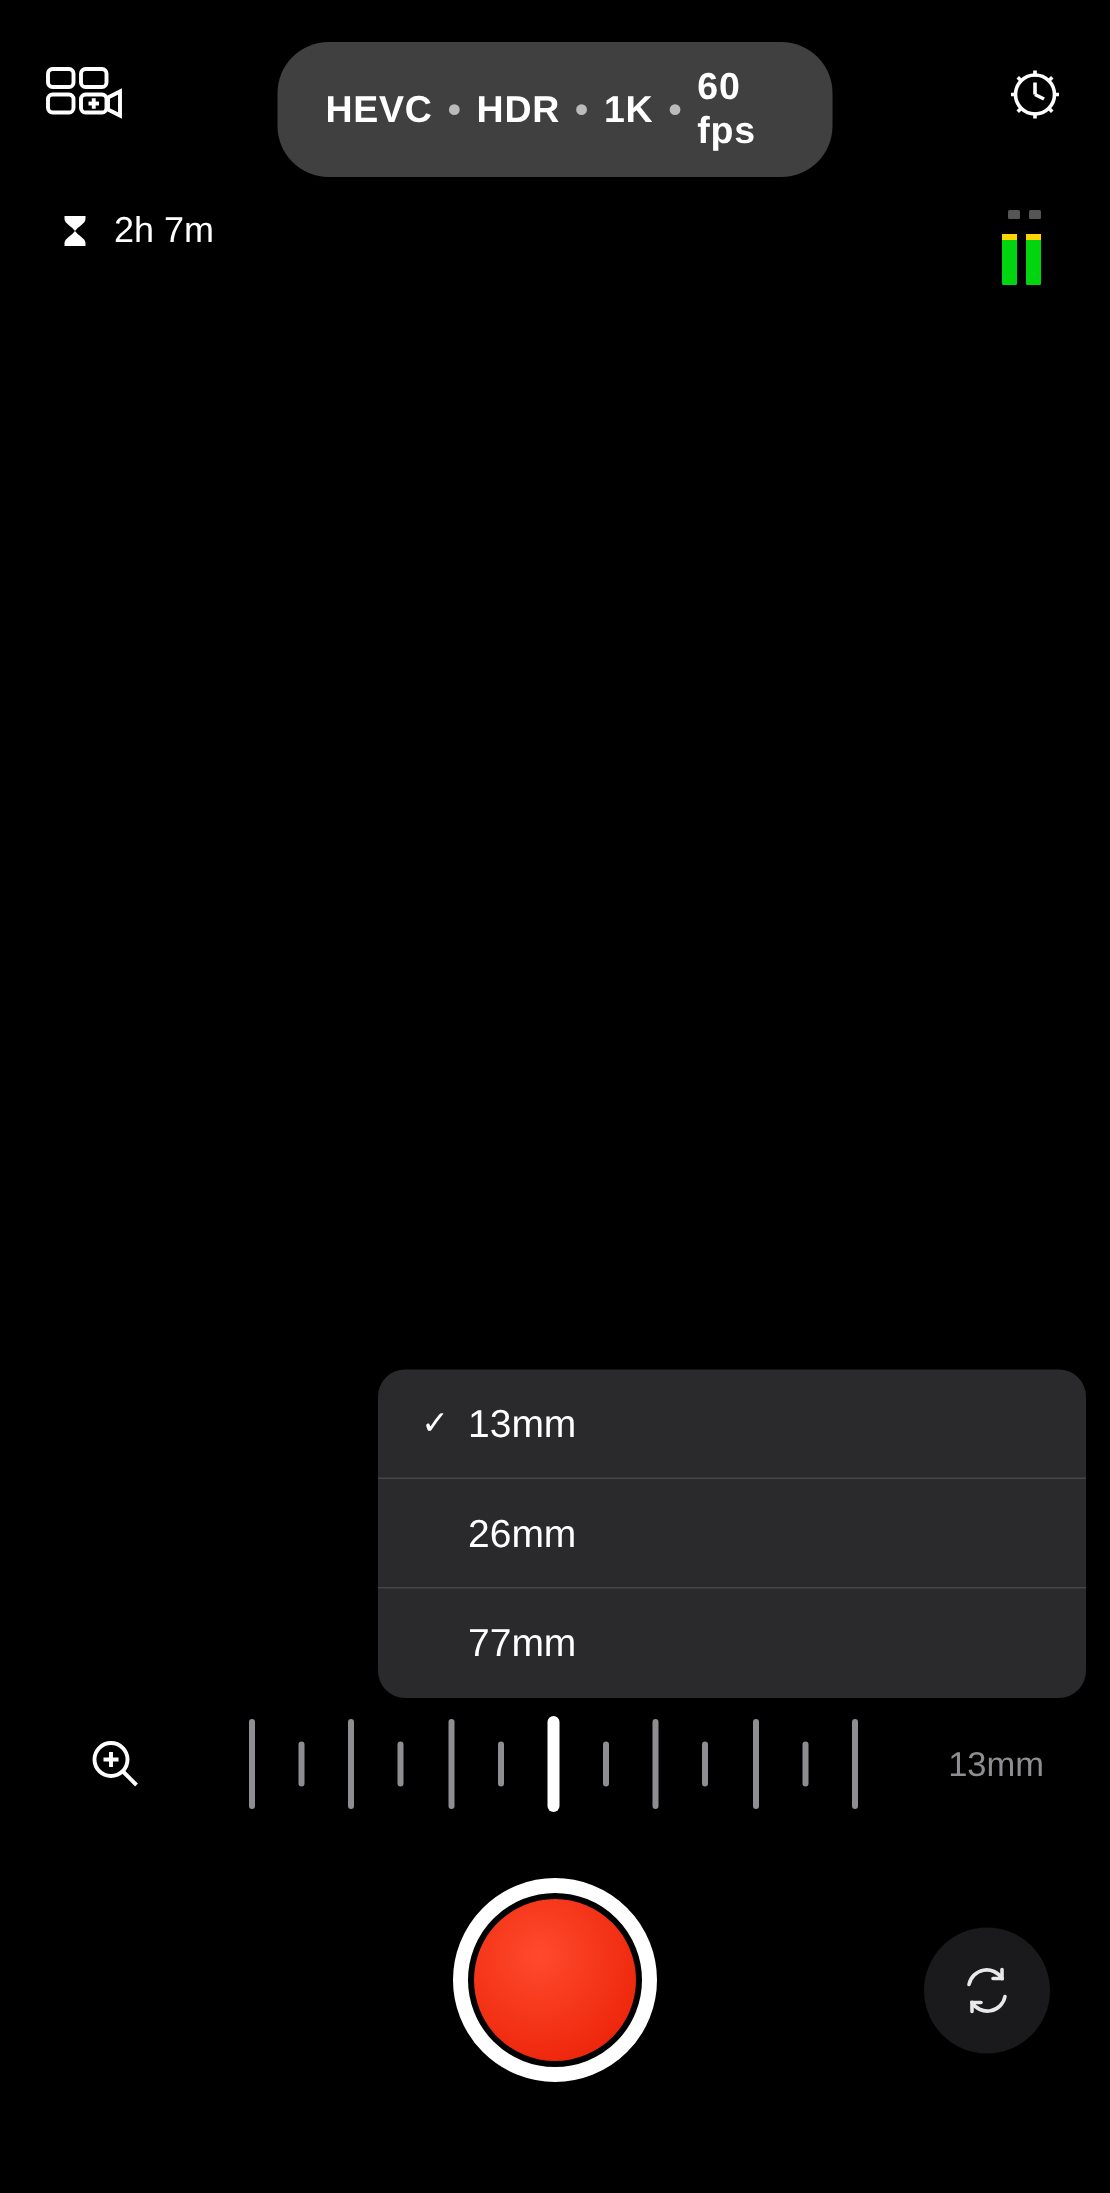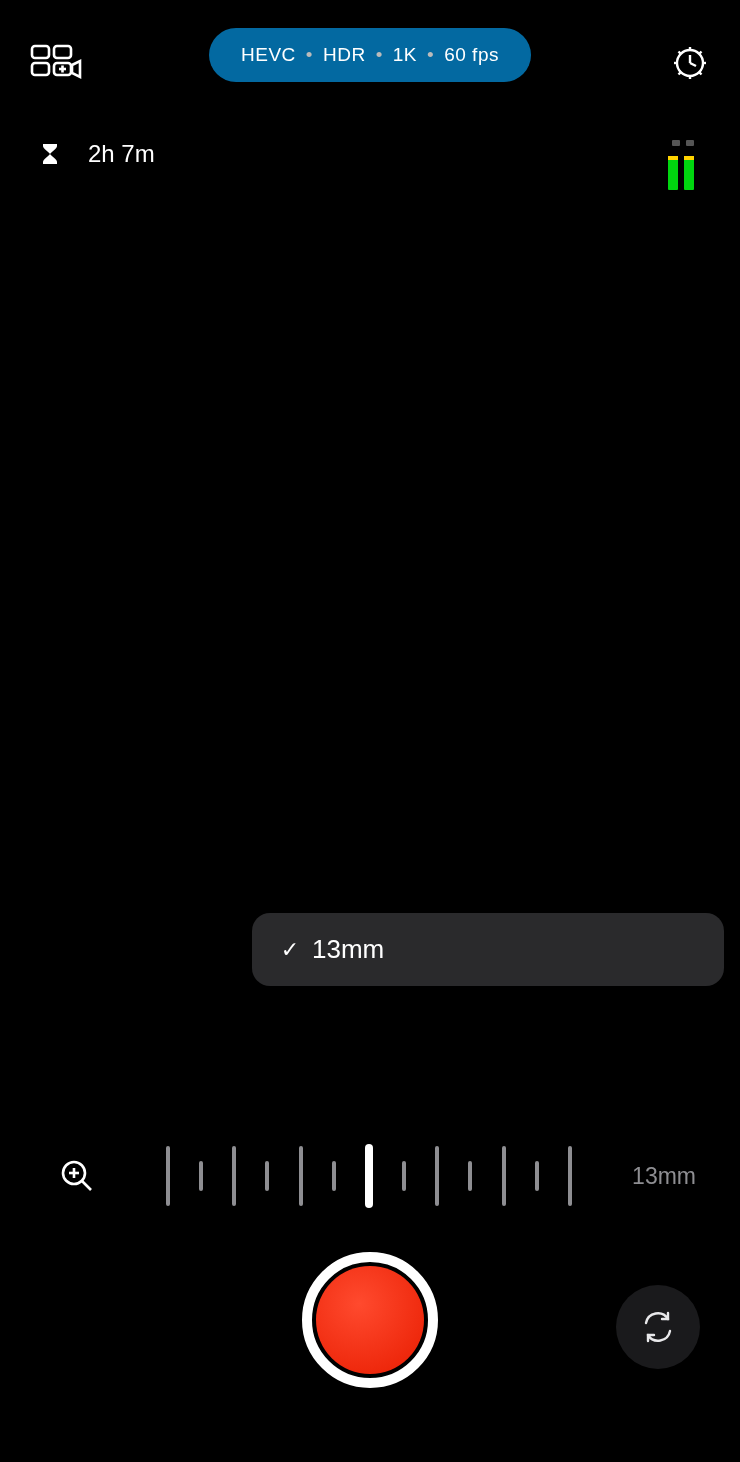--- a/index.html
+++ b/index.html
@@ -3,26 +3,26 @@
 <meta charset="utf-8">
 <style>
   * { box-sizing: border-box; margin: 0; padding: 0; }
   html, body { width: 740px; height: 1462px; background: #000; color: #fff; font-family: -apple-system, "SF Pro Text", "Helvetica Neue", Arial, sans-serif; overflow: hidden; position: relative; }
   
   
   .top-bar { position: absolute; top: 28px; left: 0; right: 0; height: 70px; display: flex; align-items: center; justify-content: space-between; padding: 0 30px; }
   .top-left-icon { width: 54px; height: 40px; display:flex; align-items:center; justify-content:center; }
   .top-right-icon { width: 40px; height: 40px; display:flex; align-items:center; justify-content:center; }
   
-  .format-pill { position: absolute; left: 50%; top: 28px; transform: translateX(-50%); background: #0369a1; border-radius: 34px; padding: 16px 32px; display: flex; align-items: center; gap: 10px; font-size: 19px; font-weight: 400; letter-spacing: 0.5px; }
+  .format-pill { position: absolute; left: 50%; top: 28px; transform: translateX(-50%); background: #404040; border-radius: 34px; padding: 16px 32px; display: flex; align-items: center; gap: 10px; font-size: 25px; font-weight: 700; letter-spacing: 0.5px; }
   .format-pill .dot { color: #bbb; }
   
   
   .status-row { position: absolute; top: 140px; left: 0; right: 0; padding: 0 42px; display:flex; align-items:flex-start; justify-content:space-between; }
-  .remaining { display:flex; align-items:center; gap: 30px; font-size: 24px; }
+  .remaining { display:flex; align-items:center; gap: 18px; font-size: 24px; }
   .audio-meter { display:flex; flex-direction:column; align-items:flex-end; gap: 8px; padding-right: 4px;}
   .audio-dots { display:flex; gap: 6px; }
   .audio-dots span { width:8px; height:6px; background:#555; border-radius:1px; }
   .audio-bars { display:flex; gap: 6px; align-items:flex-end; height: 36px; }
   .audio-bars .bar { width: 10px; height: 34px; background:#00d60f; border-radius:1px; position:relative; }
   .audio-bars .bar::after { content:""; position:absolute; top:0; left:0; right:0; height:4px; background:#ffd400; }
   
   
   .lens-popup { position: absolute; left: 252px; right: 16px; top: 913px; background: #2a2a2c; border-radius: 18px; overflow: hidden; }
   .lens-item { display:flex; align-items:center; height: 73px; font-size: 26px; padding: 0 20px; border-bottom: 1px solid #464648; }
@@ -112,20 +112,28 @@
         <div class="bar"></div>
       </div>
   </div>
 </div>
 
 <div class="lens-popup">
   <div class="lens-item">
     <span class="lens-check">✓</span>
     <span class="lens-label">13mm</span>
   </div>
+  <div class="lens-item">
+    <span class="lens-check"></span>
+    <span class="lens-label">26mm</span>
+  </div>
+  <div class="lens-item">
+    <span class="lens-check"></span>
+    <span class="lens-label">77mm</span>
+  </div>
 </div>
 
 <div class="zoom-row">
   <div class="zoom-icon">
     <svg width="34" height="34" viewBox="0 0 34 34" fill="none" stroke="#fff" stroke-width="2.6">
       <circle cx="14" cy="14" r="11"></circle>
       <line x1="22" y1="22" x2="31" y2="31"></line>
       <line x1="14" y1="9" x2="14" y2="19"></line>
       <line x1="9" y1="14" x2="19" y2="14"></line>
     </svg>

